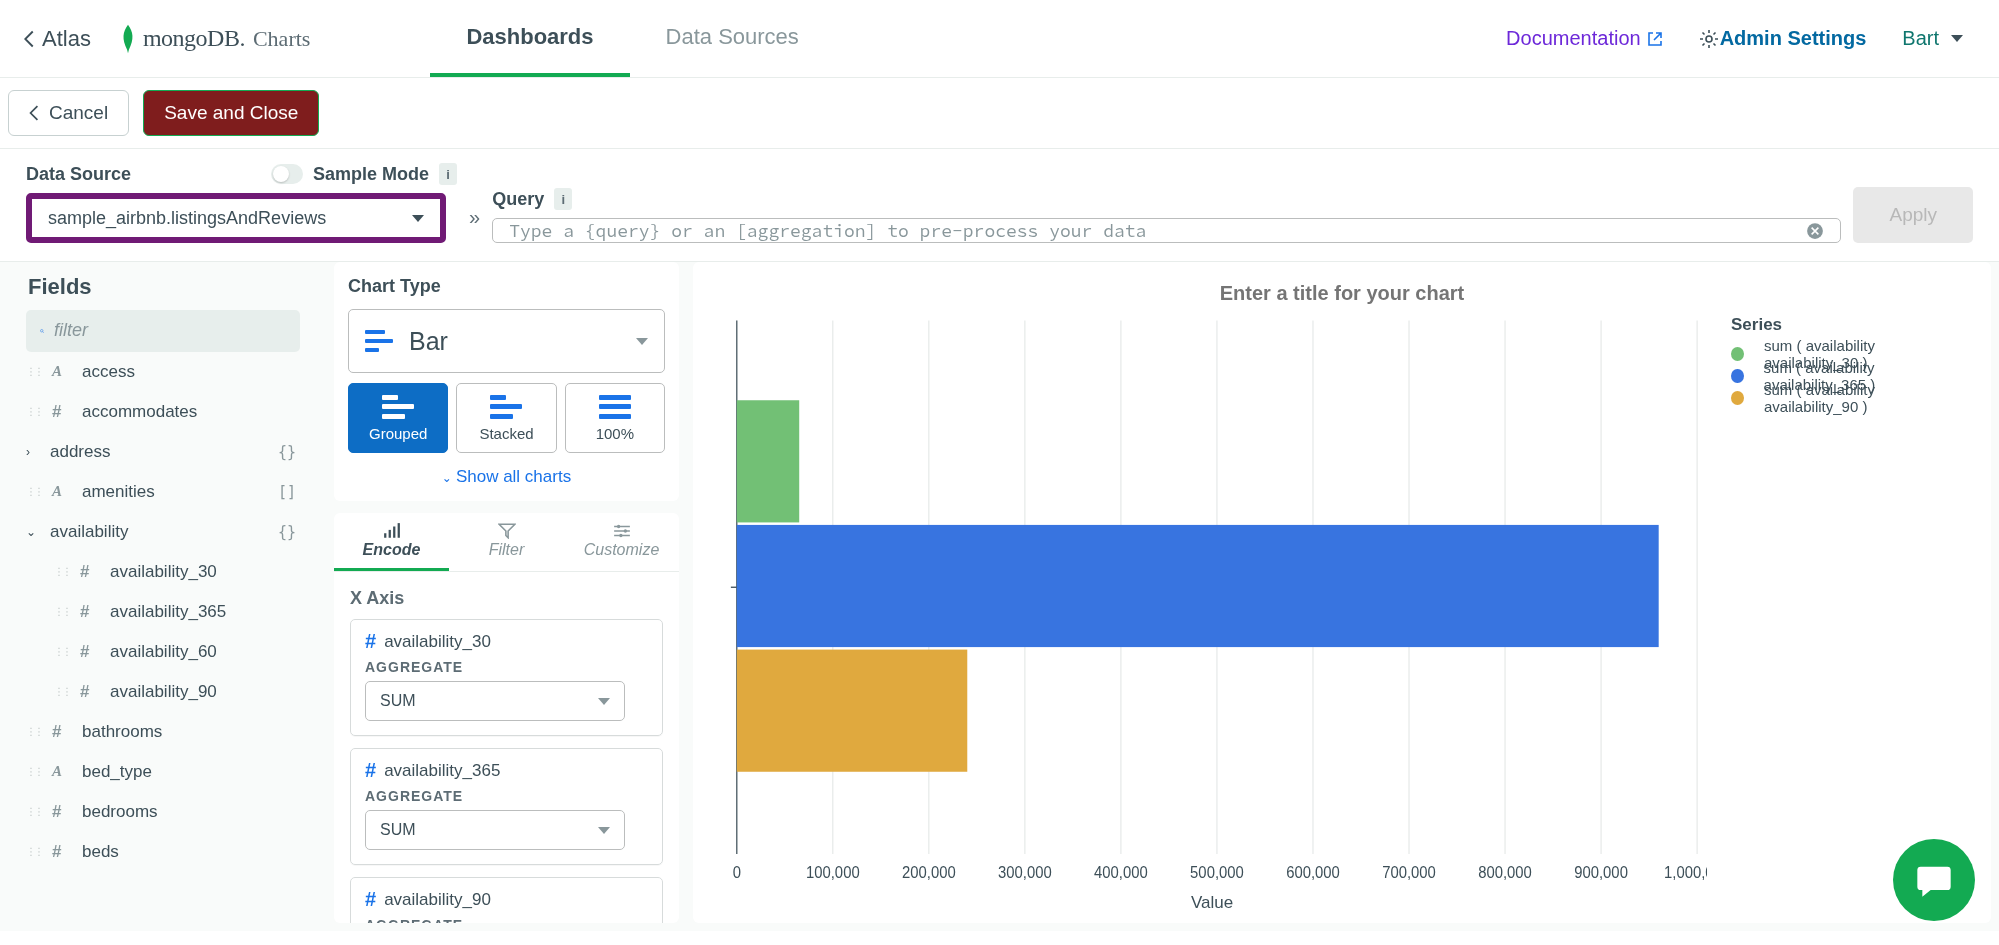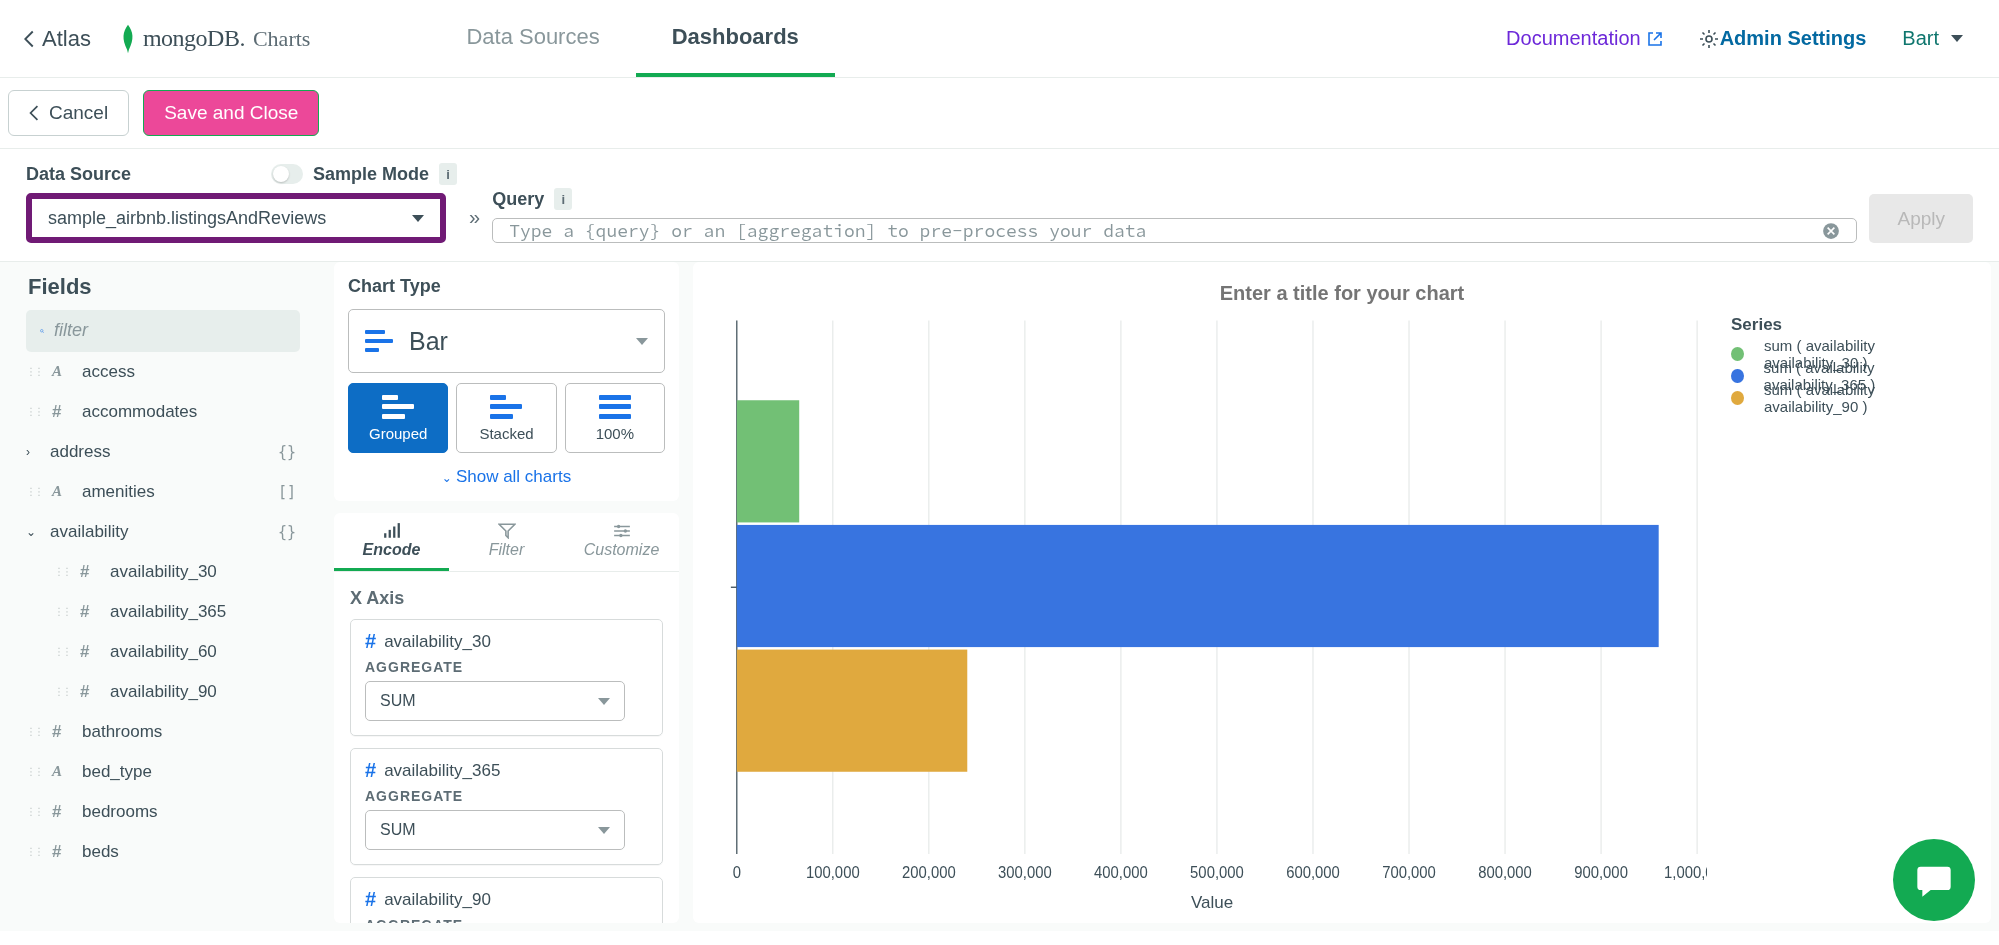--- a/index.html
+++ b/index.html
@@ -17,36 +17,36 @@
     .topnav-tab { display: flex; align-items: center; padding: 0 36px; font-size: 22px; color: #89979B; cursor: pointer; border-bottom: 4px solid transparent; }
     .topnav-tab.active { color: #3D4F58; font-weight: 600; border-bottom-color: #13AA52; }
     .topnav-right { margin-left: auto; display: flex; align-items: center; gap: 36px; }
     .doc-link { color: #6d28d9; font-size: 20px; display: flex; align-items: center; gap: 6px; font-weight: 500; }
     .admin-link { color: #0369a1; font-size: 20px; display: flex; align-items: center; gap: 1px; font-weight: 600; }
     .user-menu { font-size: 20px; color: #0f766e; display: flex; align-items: center; gap: 12px; margin-right: 12px; }
 
     
     .actionbar { padding: 12px 8px; border-bottom: 1px solid #E8EDEB; display: flex; gap: 14px; }
     .btn { height: 46px; padding: 0 20px; border-radius: 6px; font-size: 19px; display: flex; align-items: center; gap: 10px; cursor: pointer; border: 1px solid #C7D1D1; background: #fff; color: #3D4F58; }
-    .btn.primary { background: #ec4899; color: #fff; border-color: #13AA52; font-weight: 500; }
+    .btn.primary { background: #7f1d1d; color: #fff; border-color: #13AA52; font-weight: 500; }
 
     
     .configbar { padding: 14px 26px 18px 26px; display: flex; gap: 12px; align-items: flex-end; }
     .config-group { display: flex; flex-direction: column; gap: 8px; }
     .config-label { font-size: 18px; color: #3D4F58; font-weight: 600; display: flex; align-items: center; gap: 10px; }
     .info-badge { width: 18px; height: 22px; background: #E7EEEC; border-radius: 3px; font-size: 13px; display: flex; align-items: center; justify-content: center; color: #5D6C74; }
     .ds-select { width: 420px; height: 50px; border: 6px solid #701a75; border-radius: 5px; padding: 0 16px; display: flex; align-items: center; justify-content: space-between; font-size: 18px; color: #3D4F58; }
     .toggle-switch { width: 32px; height: 20px; background: #E7EEEC; border-radius: 10px; position: relative; }
     .toggle-switch::after { content: ''; position: absolute; width: 16px; height: 16px; background: #fff; border-radius: 50%; top: 2px; left: 2px; box-shadow: 0 1px 2px rgba(0,0,0,0.2); }
     .collapse-btn { font-size: 20px; color: #5D6C74; margin-bottom: 14px; }
     .query-input-wrap { flex: 1; height: 50px; border: 1px solid #BBBDBD; border-radius: 5px; padding: 0 16px; display: flex; align-items: center; }
     .query-input-wrap input { border: none; outline: none; flex: 1; font-family: "Source Code Pro", Menlo, monospace; font-size: 18px; color: #3D4F58; }
     .query-input-wrap input::placeholder { color: #89979B; }
     .clear-icon { width: 18px; height: 18px; color: #5D6C74; }
-    .apply-btn { height: 49px; padding: 0 28px; background: #E8E8E8; color: #B8B8B8; border-radius: 5px; font-size: 19px; display: flex; align-items: center; border: none; }
+    .apply-btn { height: 56px; padding: 0 36px; background: #E8E8E8; color: #B8B8B8; border-radius: 5px; font-size: 19px; display: flex; align-items: center; border: none; }
 
     
     .main { display: flex; gap: 14px; padding: 0 8px 8px 8px; background: #F9FBFA; border-top: 1px solid #E8EDEB; height: 670px; }
     .panel { background: #fff; border-radius: 6px; }
 
     
     .fields-panel { width: 312px; padding: 12px 8px 12px 18px; display: flex; flex-direction: column; background: transparent; }
     .fields-panel h3 { font-size: 22px; font-weight: 600; margin-bottom: 10px; padding-left: 2px; }
     .filter-input-wrap { background: #E7EEEC; height: 42px; border-radius: 5px; display: flex; align-items: center; padding: 0 14px; gap: 10px; margin-right: 12px; }
     .filter-input-wrap input { border: none; background: transparent; outline: none; font-size: 18px; flex: 1; color: #3D4F58; }
@@ -128,22 +128,22 @@
     <span>Atlas</span>
   </a>
   <div class="brand">
     <svg class="leaf" viewBox="0 0 20 36">
       <path d="M10 2 C 4 10, 3 18, 9 30 L10 34 L11 30 C 17 18, 16 10, 10 2 Z" fill="#13AA52"></path>
     </svg>
     <span class="mongodb-text">mongoDB.</span>
     <span class="charts-text">Charts</span>
   </div>
   <div class="topnav-tabs">
+    <div class="topnav-tab active">Dashboards</div>
     <div class="topnav-tab">Data Sources</div>
-    <div class="topnav-tab active">Dashboards</div>
   </div>
   <div class="topnav-right">
     <a class="doc-link">
       <span>Documentation</span>
       <svg width="16" height="16" viewBox="0 0 16 16">
           <path d="M6 2 H2 V14 H14 V10 M9 2 H14 V7 M14 2 L7 9" stroke="#1A73E8" stroke-width="1.6" fill="none"></path>
         </svg>
     </a>
     <a class="admin-link">
       <svg width="20" height="20" viewBox="0 0 20 20">

